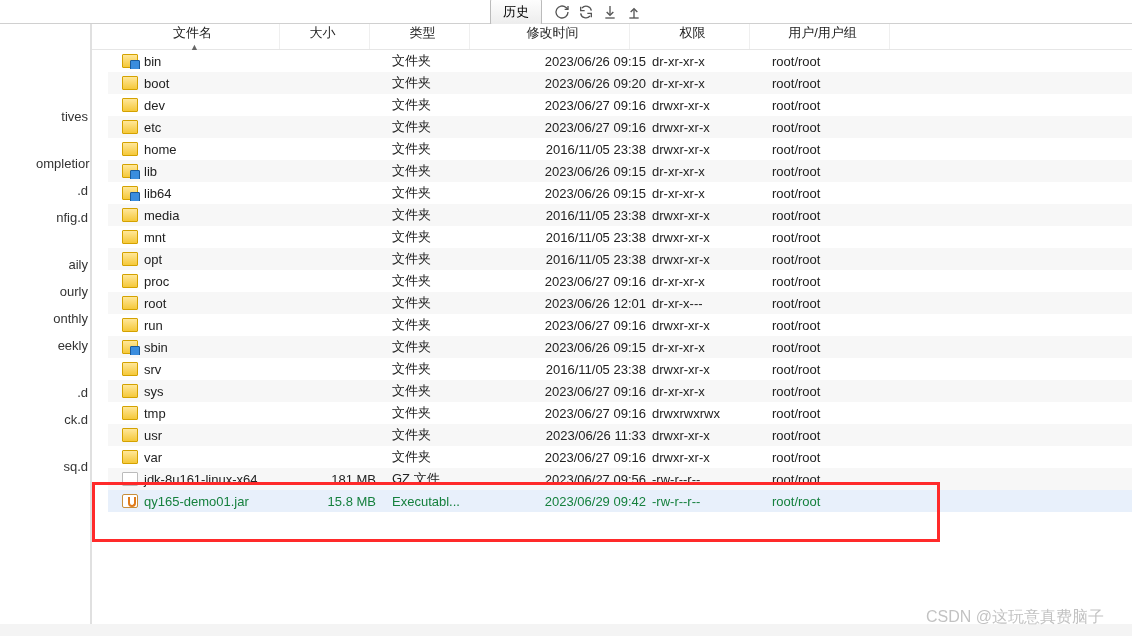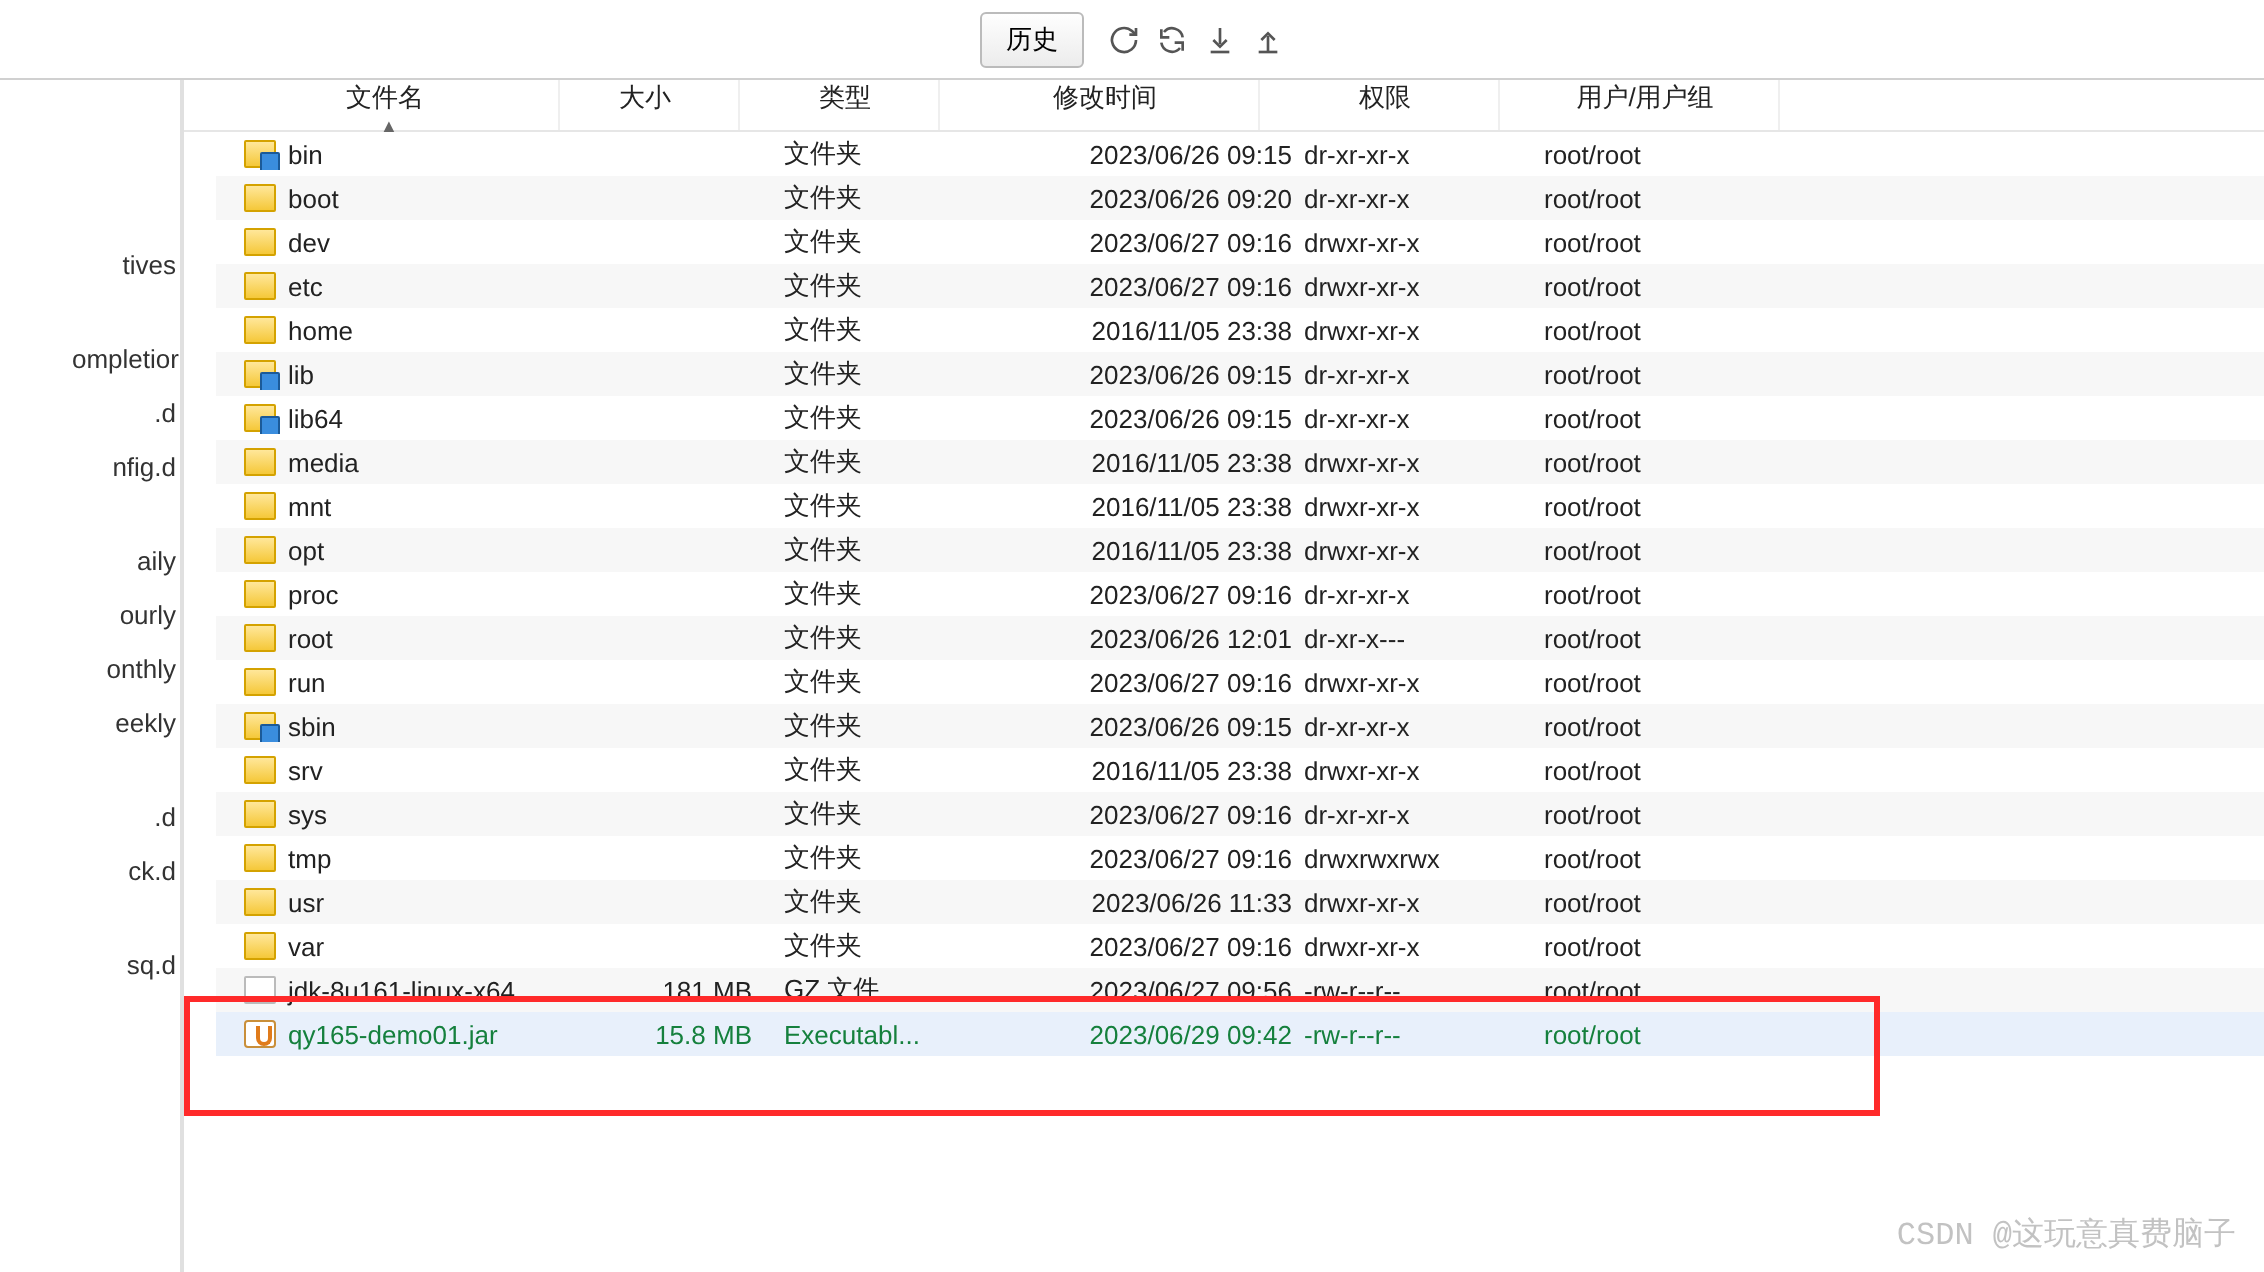--- a/index.html
+++ b/index.html
@@ -6,21 +6,21 @@
 body {
   font-family: "Microsoft YaHei", "Segoe UI", Arial, sans-serif;
   font-size: 13px;
   color: #333;
   background: #f4f4f4;
   width: 1132px;
   height: 636px;
   overflow: hidden;
 }
 .top-toolbar {
-  height: 40px;
+  height: 24px;
   background: #fff;
   border-bottom: 1px solid #d0d0d0;
   display: flex;
   align-items: center;
   justify-content: center;
   gap: 4px;
 }
 .top-toolbar .history-btn {
   border: 1px solid #bbb;
   background: linear-gradient(#fefefe, #ececec);
@@ -155,25 +155,25 @@
   background: #e8f0fb !important;
   color: #15803d;
 }
 .highlight-box {
   position: absolute;
   border: 3px solid #ff2a2a;
   pointer-events: none;
 }
 .watermark {
   position: fixed;
-  right: 14px;
+  right: 28px;
   bottom: 8px;
   font-size: 16px;
   color: rgba(120,120,120,0.45);
-  font-family: Liberation Mono, monospace;
+  font-family: Liberation Sans, sans-serif;
   pointer-events: none;
 }
 </style>
 </head>
 <body>
 
 <div class="top-toolbar">
   <button class="history-btn">历史</button>
   <div class="tb-icons">
     <span class="tb-icon">

